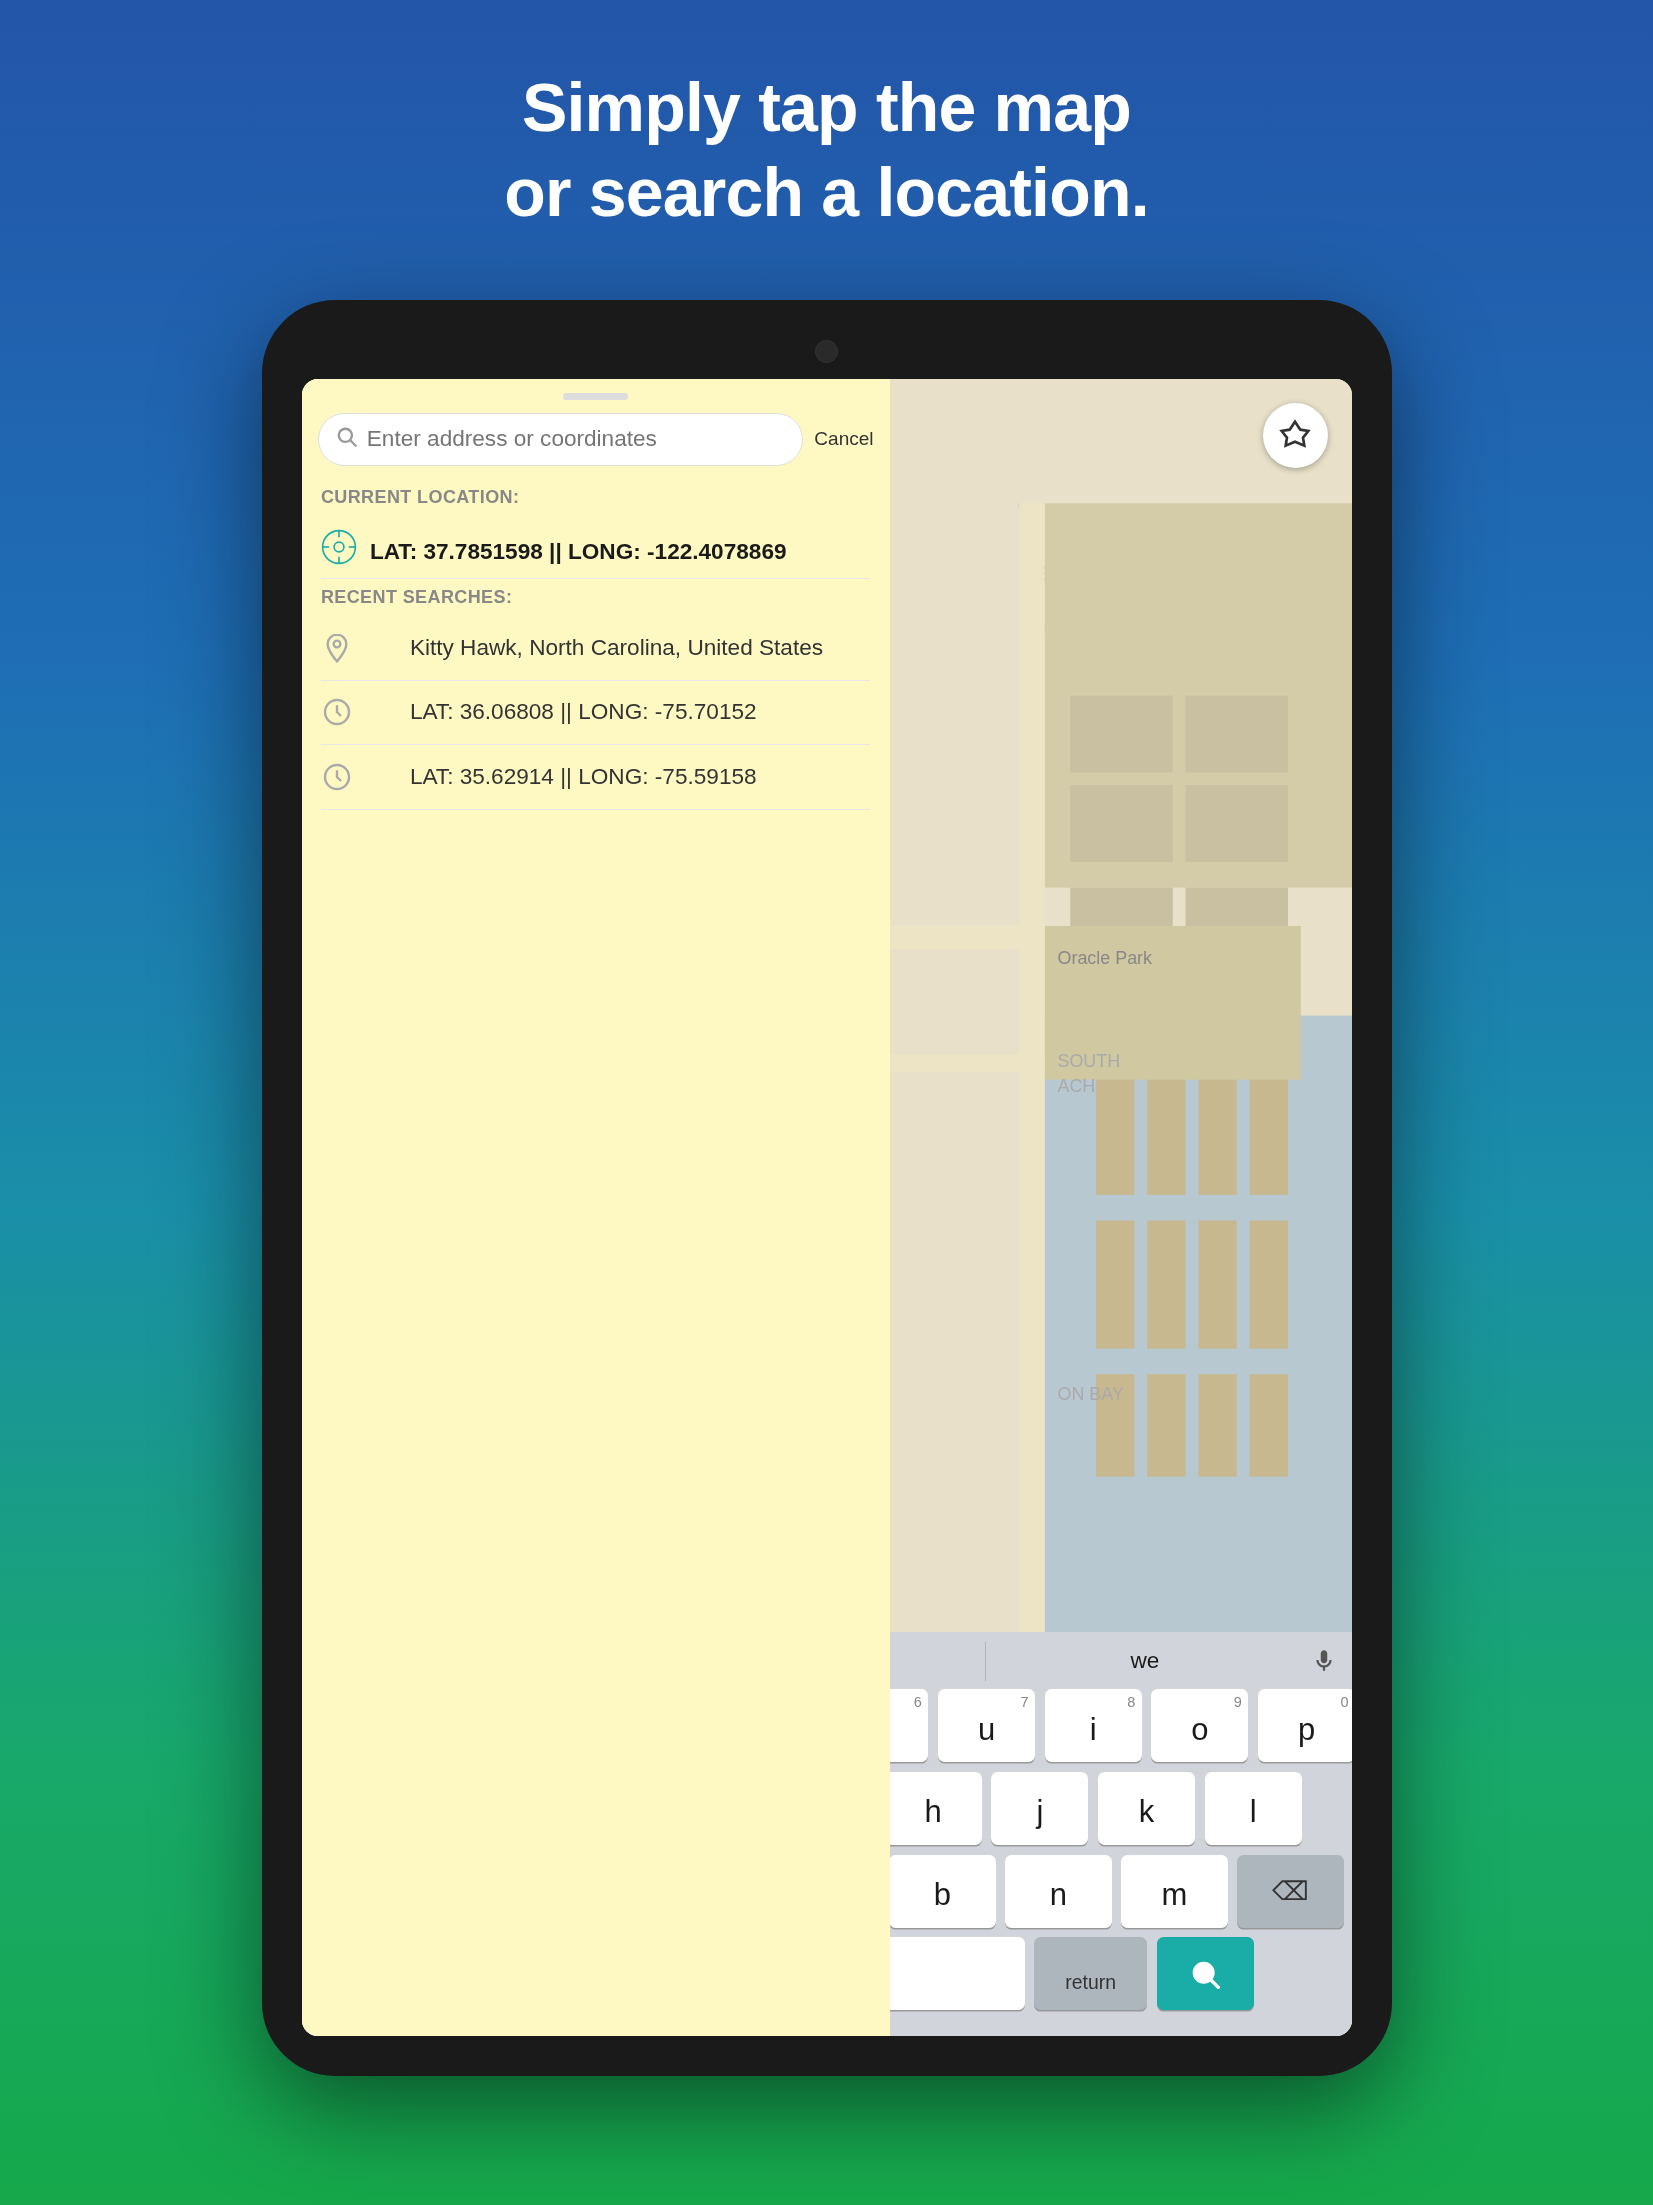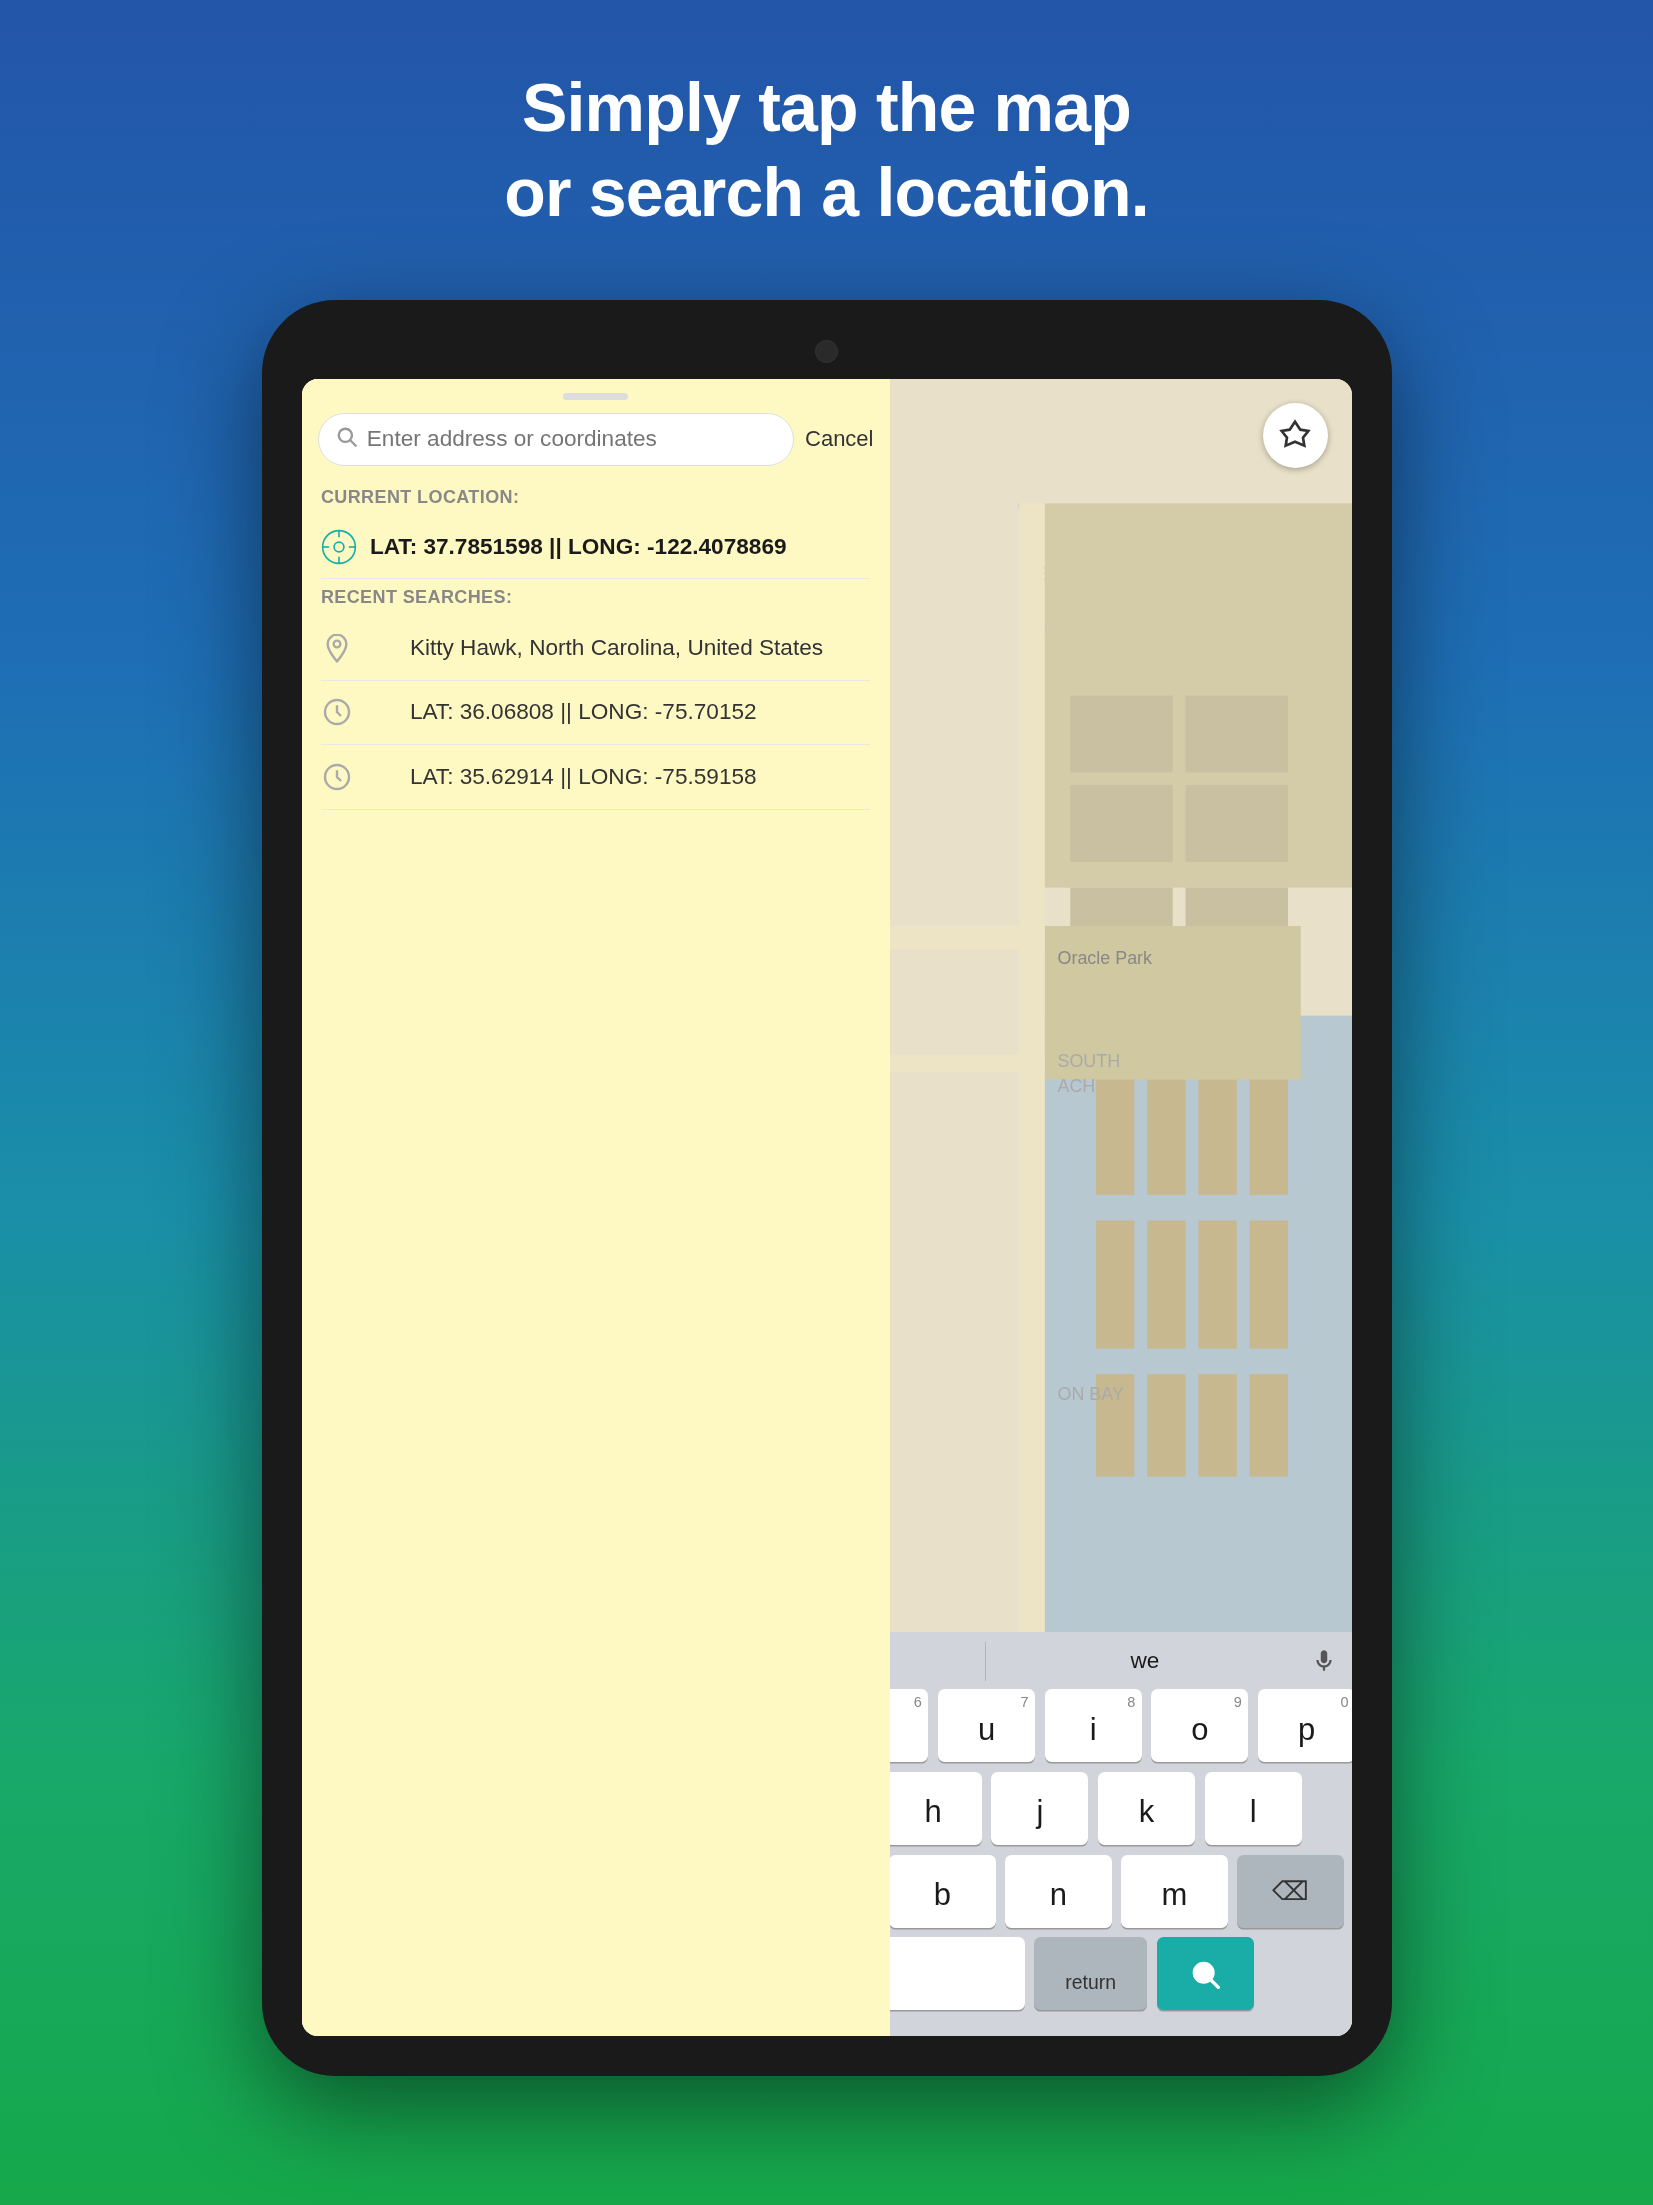--- a/index.html
+++ b/index.html
@@ -115,38 +115,38 @@
       border: none;
       outline: none;
       font-size: 22.6px;
       color: #333;
       background: transparent;
     }
 
     .cancel-btn {
       background: none;
       border: none;
-      font-size: 22px;
+      font-size: 19px;
       color: #333;
       cursor: pointer;
       white-space: nowrap;
       font-weight: 400;
     }
 
     .section-label {
       font-size: 18px;
       font-weight: 600;
       color: #888;
       letter-spacing: 0.4px;
       padding: 8px 19.4px 8px 19.4px;
     }
 
     .current-location-row {
       display: flex;
-      align-items: center;
+      align-items: flex-end;
       padding: 13px 19.4px;
       gap: 13px;
       cursor: pointer;
     }
 
     .location-coords-text {
       font-size: 22.6px;
       font-weight: 700;
       color: #1a1a1a;
     }

